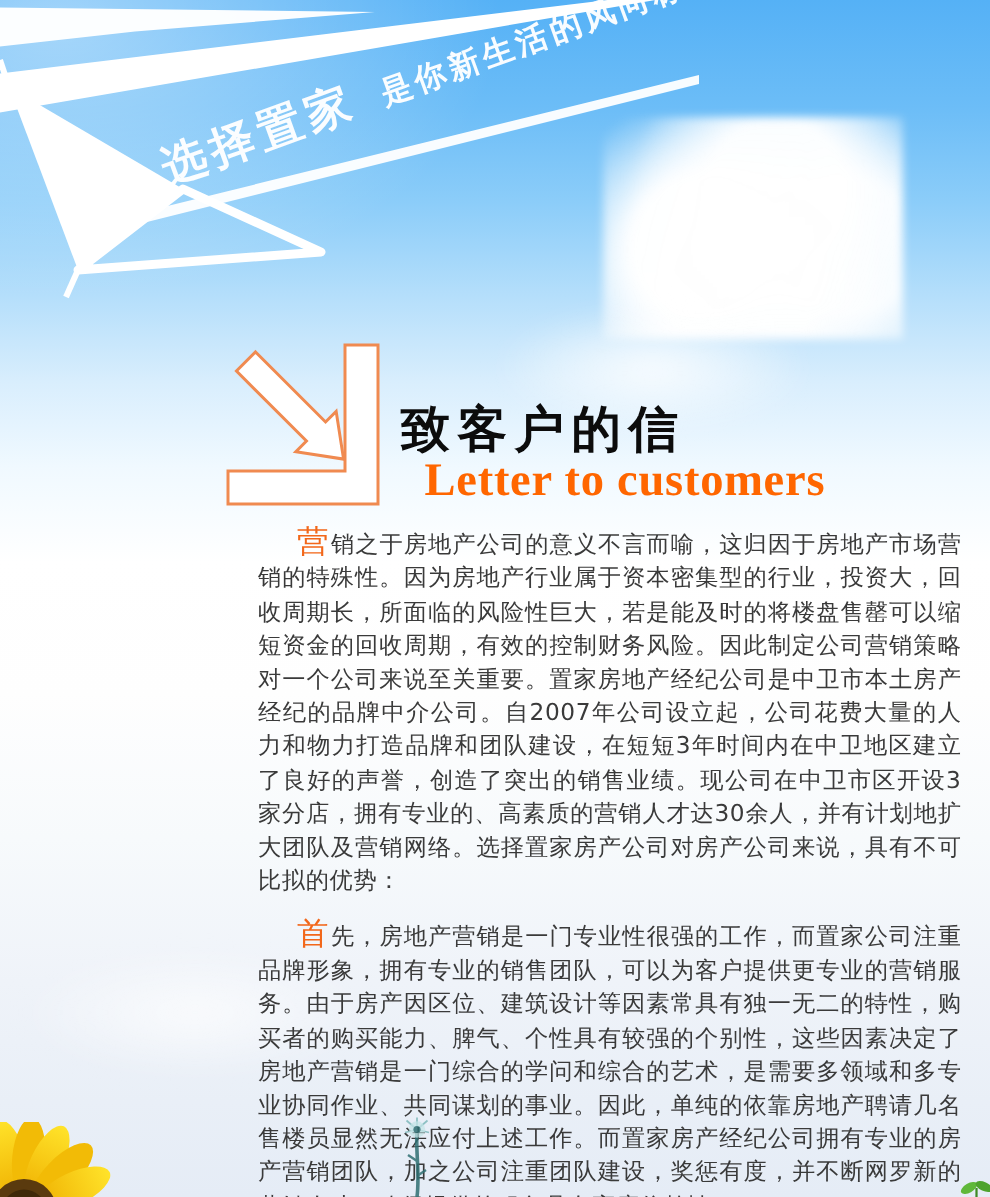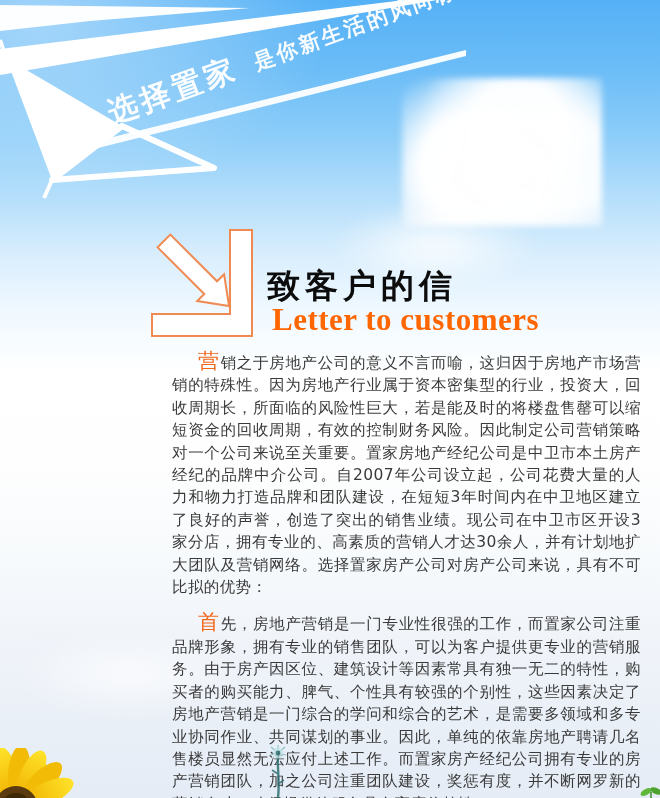--- a/index.html
+++ b/index.html
@@ -52,21 +52,21 @@
     filter:blur(9px);
   }
 
   
   .logo-svg{position:absolute;left:148px;top:227px;width:110px;height:112px;}
   .title-cn{
     position:absolute;left:267px;top:268px;
     font-size:33px;font-weight:bold;color:#0c0c0c;letter-spacing:5px;line-height:1.1;
   }
   .title-en{
-    position:absolute;left:272px;top:303px;
+    position:absolute;left:283px;top:303px;
     font-family:"Liberation Serif","DejaVu Serif",serif;
     font-size:31px;font-weight:bold;color:#ff6600;line-height:1.1;letter-spacing:.5px;
   }
 
   
   .letter{
     position:absolute;left:172px;top:351px;width:469px;
     color:#3a3a3a;font-size:15.5px;line-height:22.4px;
     text-align:justify;letter-spacing:.4px;
   }

